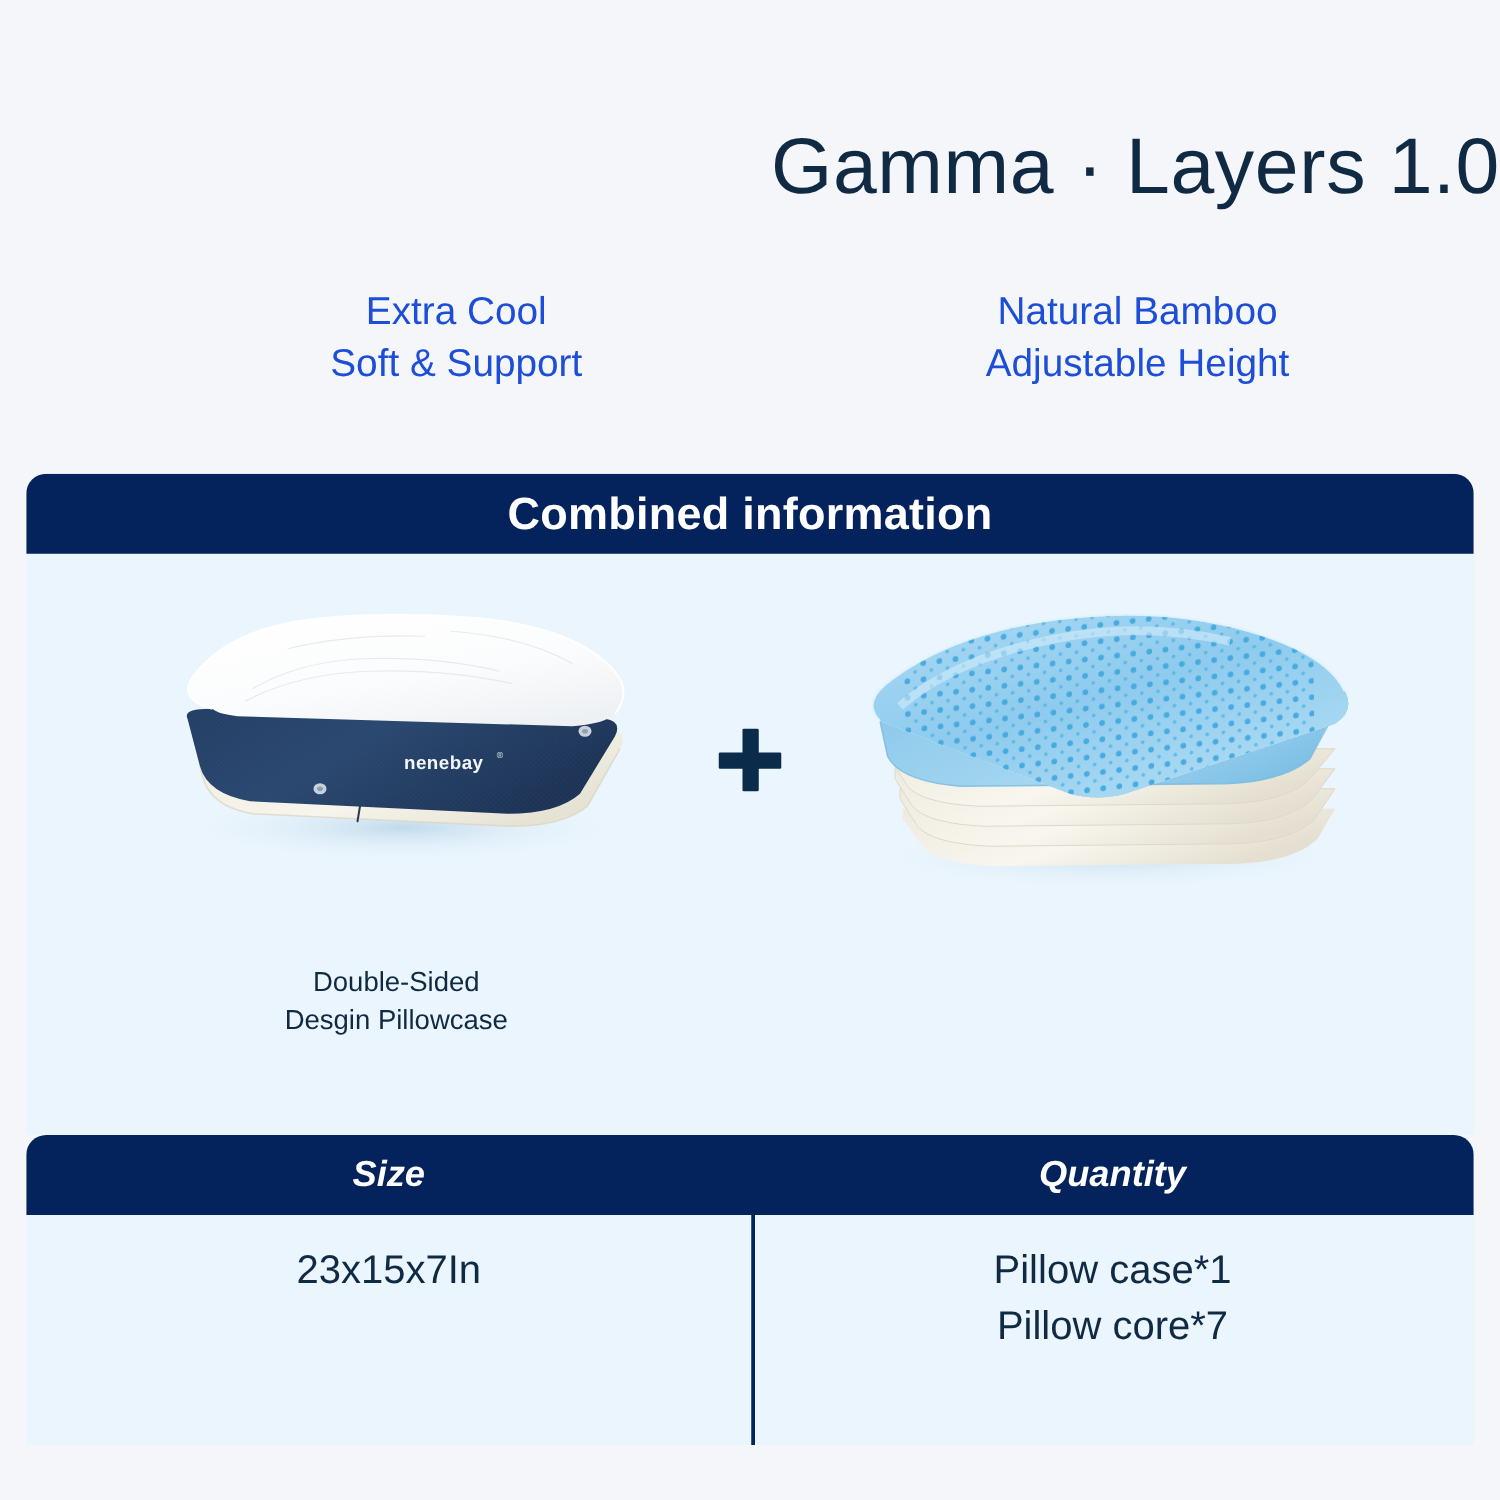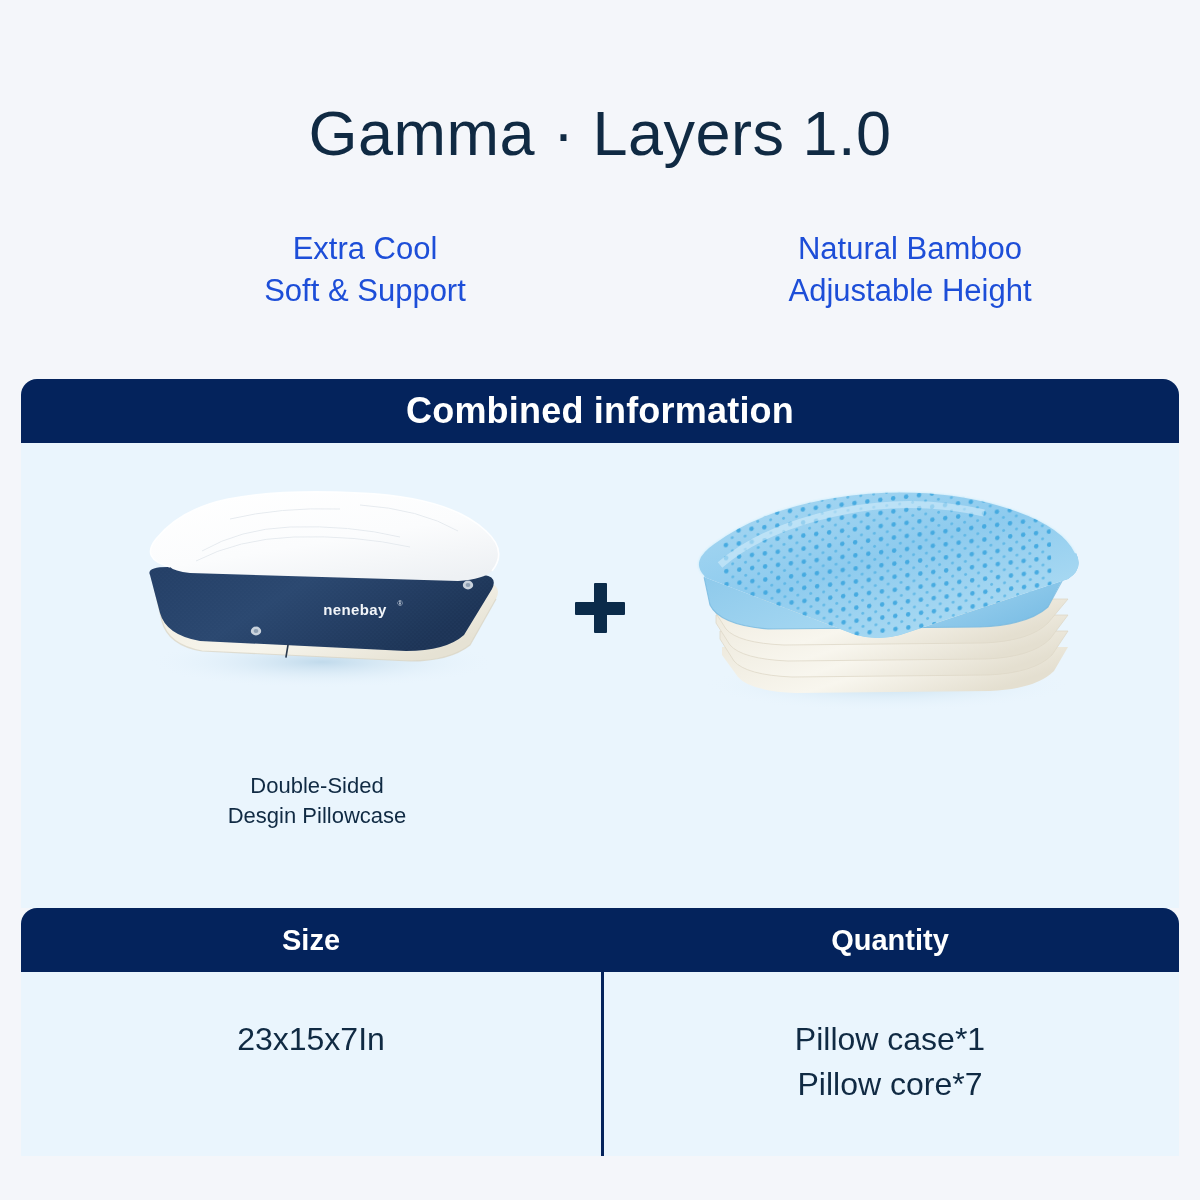--- a/index.html
+++ b/index.html
@@ -10,21 +10,21 @@
     font-family:"Liberation Sans", sans-serif;
     color:#0e2c4b;
     overflow:hidden;
   }
 
   .page { position:relative; width:1200px; height:1200px; }
 
   
   .title {
     position:absolute; top:100px; left:0; width:1200px;
-    text-align:center;
+    text-align:right;
     font-size:63px; font-weight:400; letter-spacing:0.5px;
     color:#102a43; line-height:1.05;
   }
 
   
   .features {
     position:absolute; top:228px; left:0; width:1200px;
     display:flex;
   }
   .feature-col {
@@ -92,33 +92,33 @@
   .panel-spec {
     position:absolute; left:21px; top:908px;
     width:1158px; height:248px;
     background:#eaf5fd;
     border-radius:16px 16px 0 0;
     overflow:hidden;
   }
   .spec-header {
     height:64px; width:100%;
     background:#04235c;
-    display:flex; 
+    display:flex; font-style:italic;
   }
   .spec-header .col {
     display:flex; align-items:center; justify-content:center;
     height:100%; color:#fff; font-size:29px; font-weight:700;
   }
   .spec-header .col.size { width:580px; }
   .spec-header .col.qty  { width:578px; }
 
   .spec-body { position:relative; width:100%; height:184px; display:flex; }
   .spec-cell {
     display:flex; align-items:flex-start; justify-content:center;
-    padding-top:45px;
+    padding-top:21px;
     font-size:32px; line-height:1.42; color:#102a43; text-align:center;
   }
   .spec-cell.size { width:580px; }
   .spec-cell.qty  { width:578px; }
   .spec-cell .line { display:block; white-space:nowrap; }
 
   .spec-divider {
     position:absolute; left:580px; top:0px;
     width:3px; height:184px; background:#04235c;
   }

